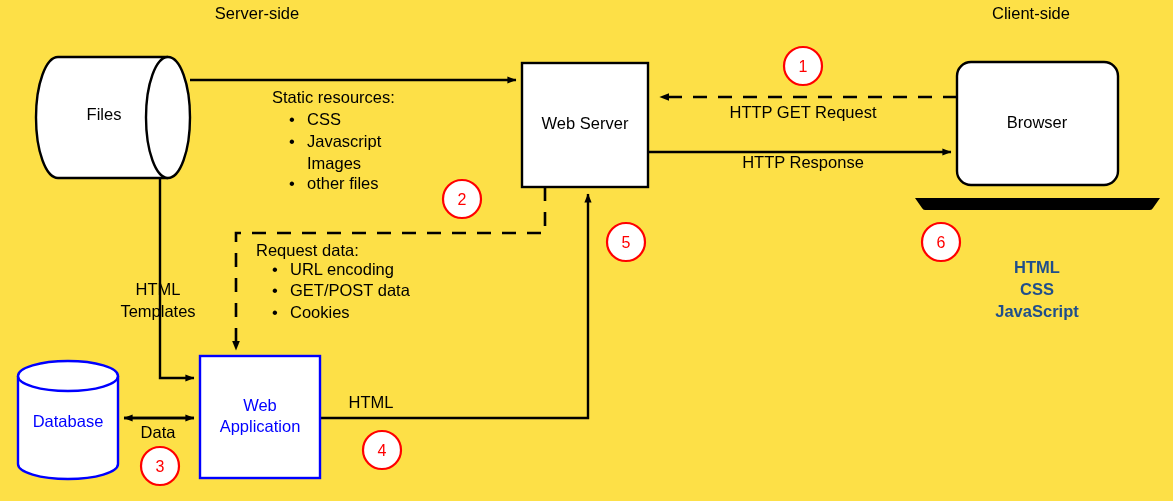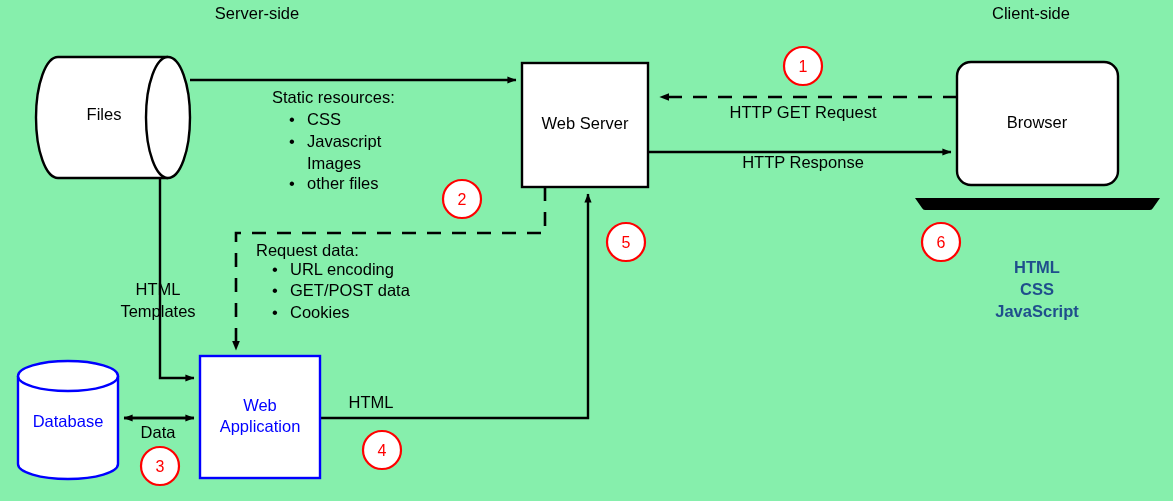--- a/index.html
+++ b/index.html
@@ -4,21 +4,21 @@
 <style>
   html, body {
     margin: 0;
     padding: 0;
     background: #ffffff;
   }
   #diagram-root {
     position: relative;
     width: 1173px;
     height: 501px;
-    background: #86efac;
+    background: #fde047;
     font-family: "Liberation Sans", sans-serif;
     overflow: hidden;
   }
   svg#diagram-canvas {
     position: absolute;
     top: 0;
     left: 0;
     width: 1173px;
     height: 501px;
   }

